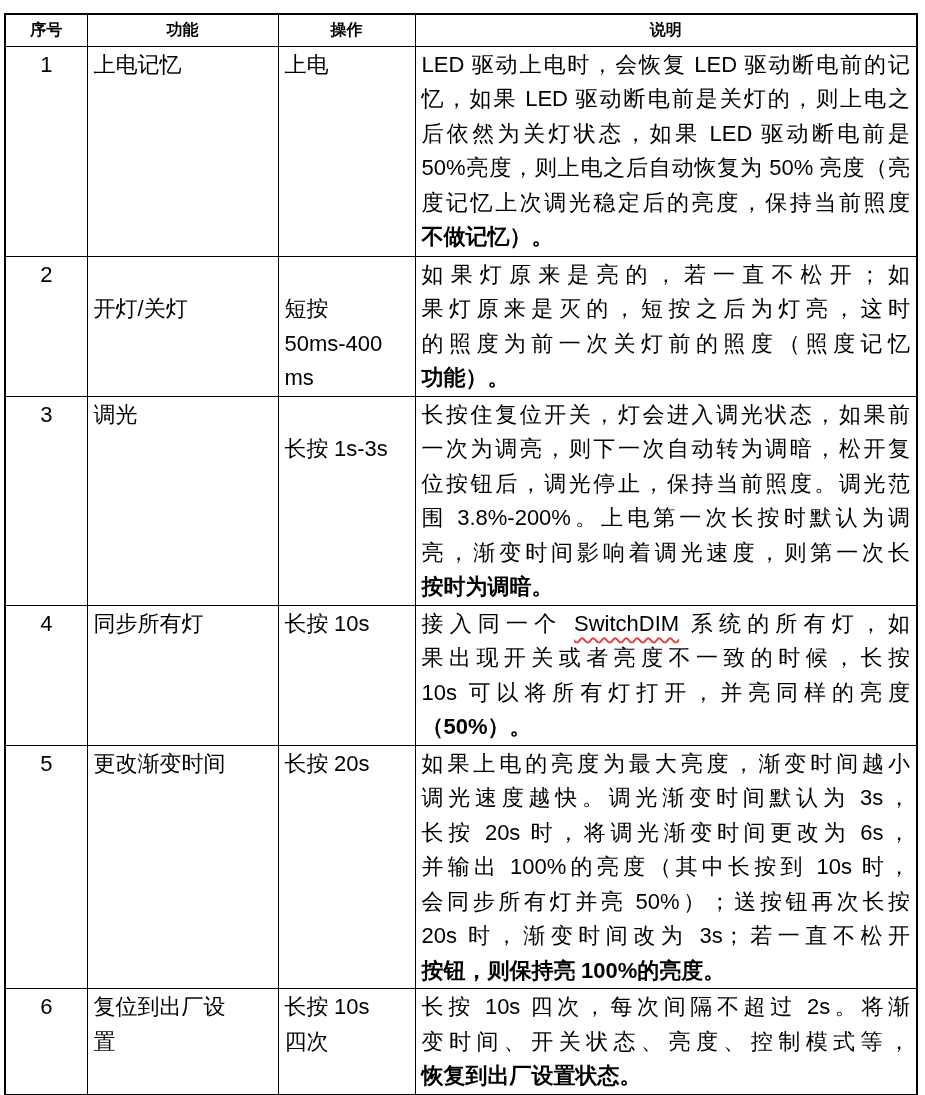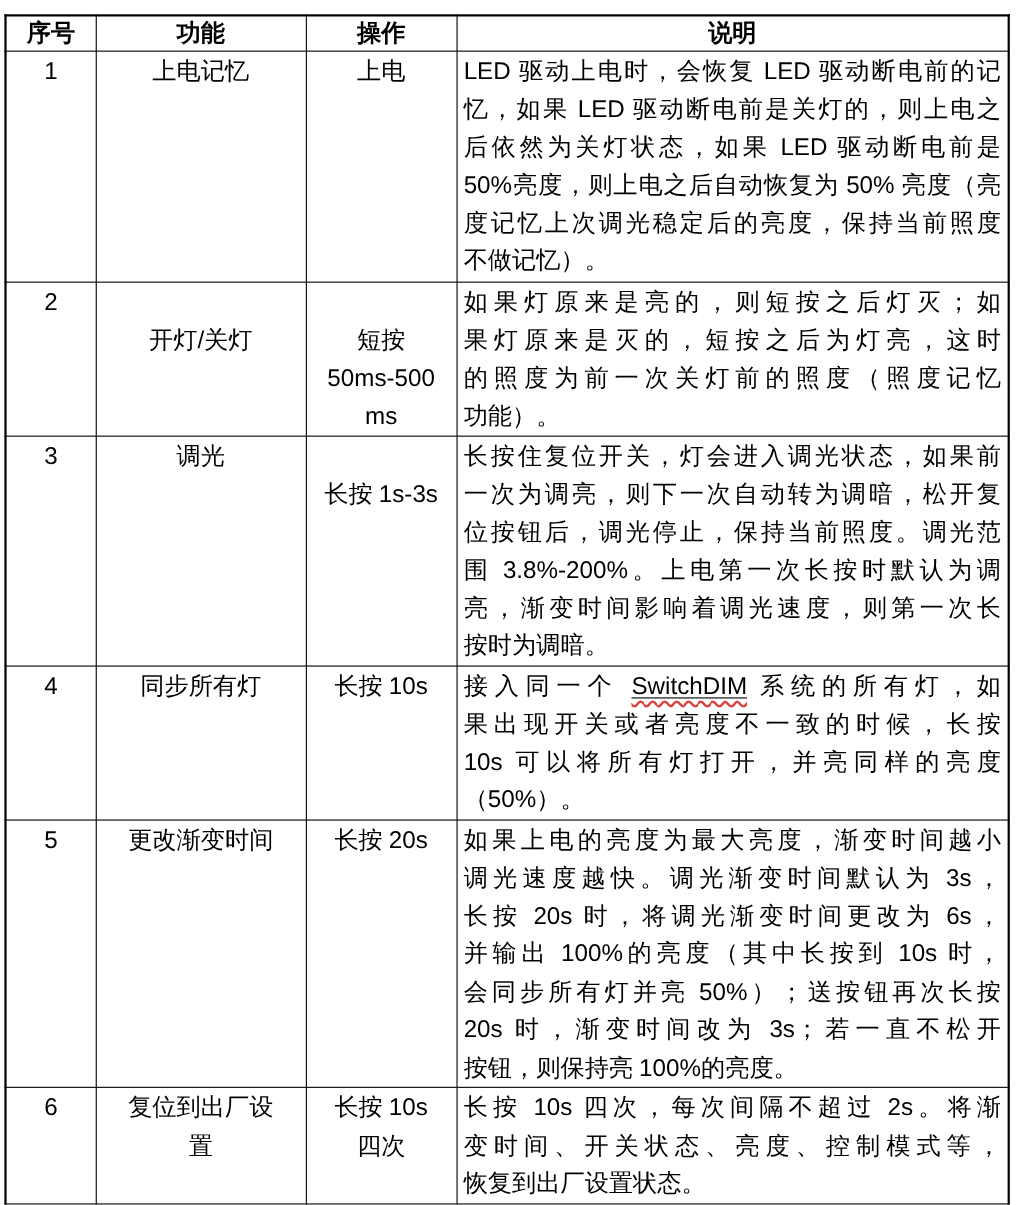--- a/index.html
+++ b/index.html
@@ -11,33 +11,33 @@
   table.doc-table{
     position:absolute;left:4px;top:13px;width:912px;
     border-collapse:collapse;table-layout:fixed;
     border:2px solid #000;
   }
   .doc-table th,.doc-table td{
     border:1px solid #000;vertical-align:top;overflow:hidden;
     box-sizing:border-box;
   }
   .doc-table th{
-    font-size:22px;font-weight:bold;text-align:center;
+    font-size:16px;font-weight:bold;text-align:center;
     height:30px;line-height:29px;padding:0 2px;
   }
   .doc-table td{
     font-size:22px;line-height:34.5px;padding:1px 6px 0 6px;
   }
   .line{min-height:34.5px;}
   .col-index{text-align:center;}
-  .center .line{text-align:center;}
+  .center .line{}
   .desc .line{text-align:justify;text-align-last:justify;}
-  .desc .line:last-child{text-align:left;text-align-last:auto;}
+  .desc .line:last-child{text-align:left;text-align-last:auto;font-weight:bold;}
   .latin{font-family:"Liberation Sans","DejaVu Sans",sans-serif;}
-  .spell{text-decoration:underline;text-decoration-thickness:1px;text-underline-offset:3px;}
+  .spell{text-decoration-thickness:1px;text-underline-offset:3px;}
   .spell2{text-decoration:underline wavy #e03a3a 1.5px;text-underline-offset:6px;}
 </style>
 </head>
 <body>
 
 <div class="page">
   <table class="doc-table">
     <colgroup>
       <col style="width:82px">
         <col style="width:191px">
@@ -72,25 +72,25 @@
       </tr>
       <tr style="height:138px">
         <td class="cell col-index"><span class="latin">2</span></td>
         <td class="cell center">
             <div class="line"></div>
             <div class="line">开灯<span class="latin">/</span>关灯</div>
           </td>
         <td class="cell center">
             <div class="line"></div>
             <div class="line">短按</div>
-            <div class="line"><span class="latin">50ms-500</span></div>
+            <div class="line"><span class="latin">50ms-400</span></div>
             <div class="line"><span class="latin">ms</span></div>
           </td>
         <td class="cell desc">
-            <div class="line">如果灯原来是亮的，则短按之后灯灭；如</div>
+            <div class="line">如果灯原来是亮的，若一直不松开；如</div>
             <div class="line">果灯原来是灭的，短按之后为灯亮，这时</div>
             <div class="line">的照度为前一次关灯前的照度（照度记忆</div>
             <div class="line">功能）。</div>
           </td>
       </tr>
       <tr style="height:208px">
         <td class="cell col-index"><span class="latin">3</span></td>
         <td class="cell center">
             <div class="line">调光</div>
           </td>

